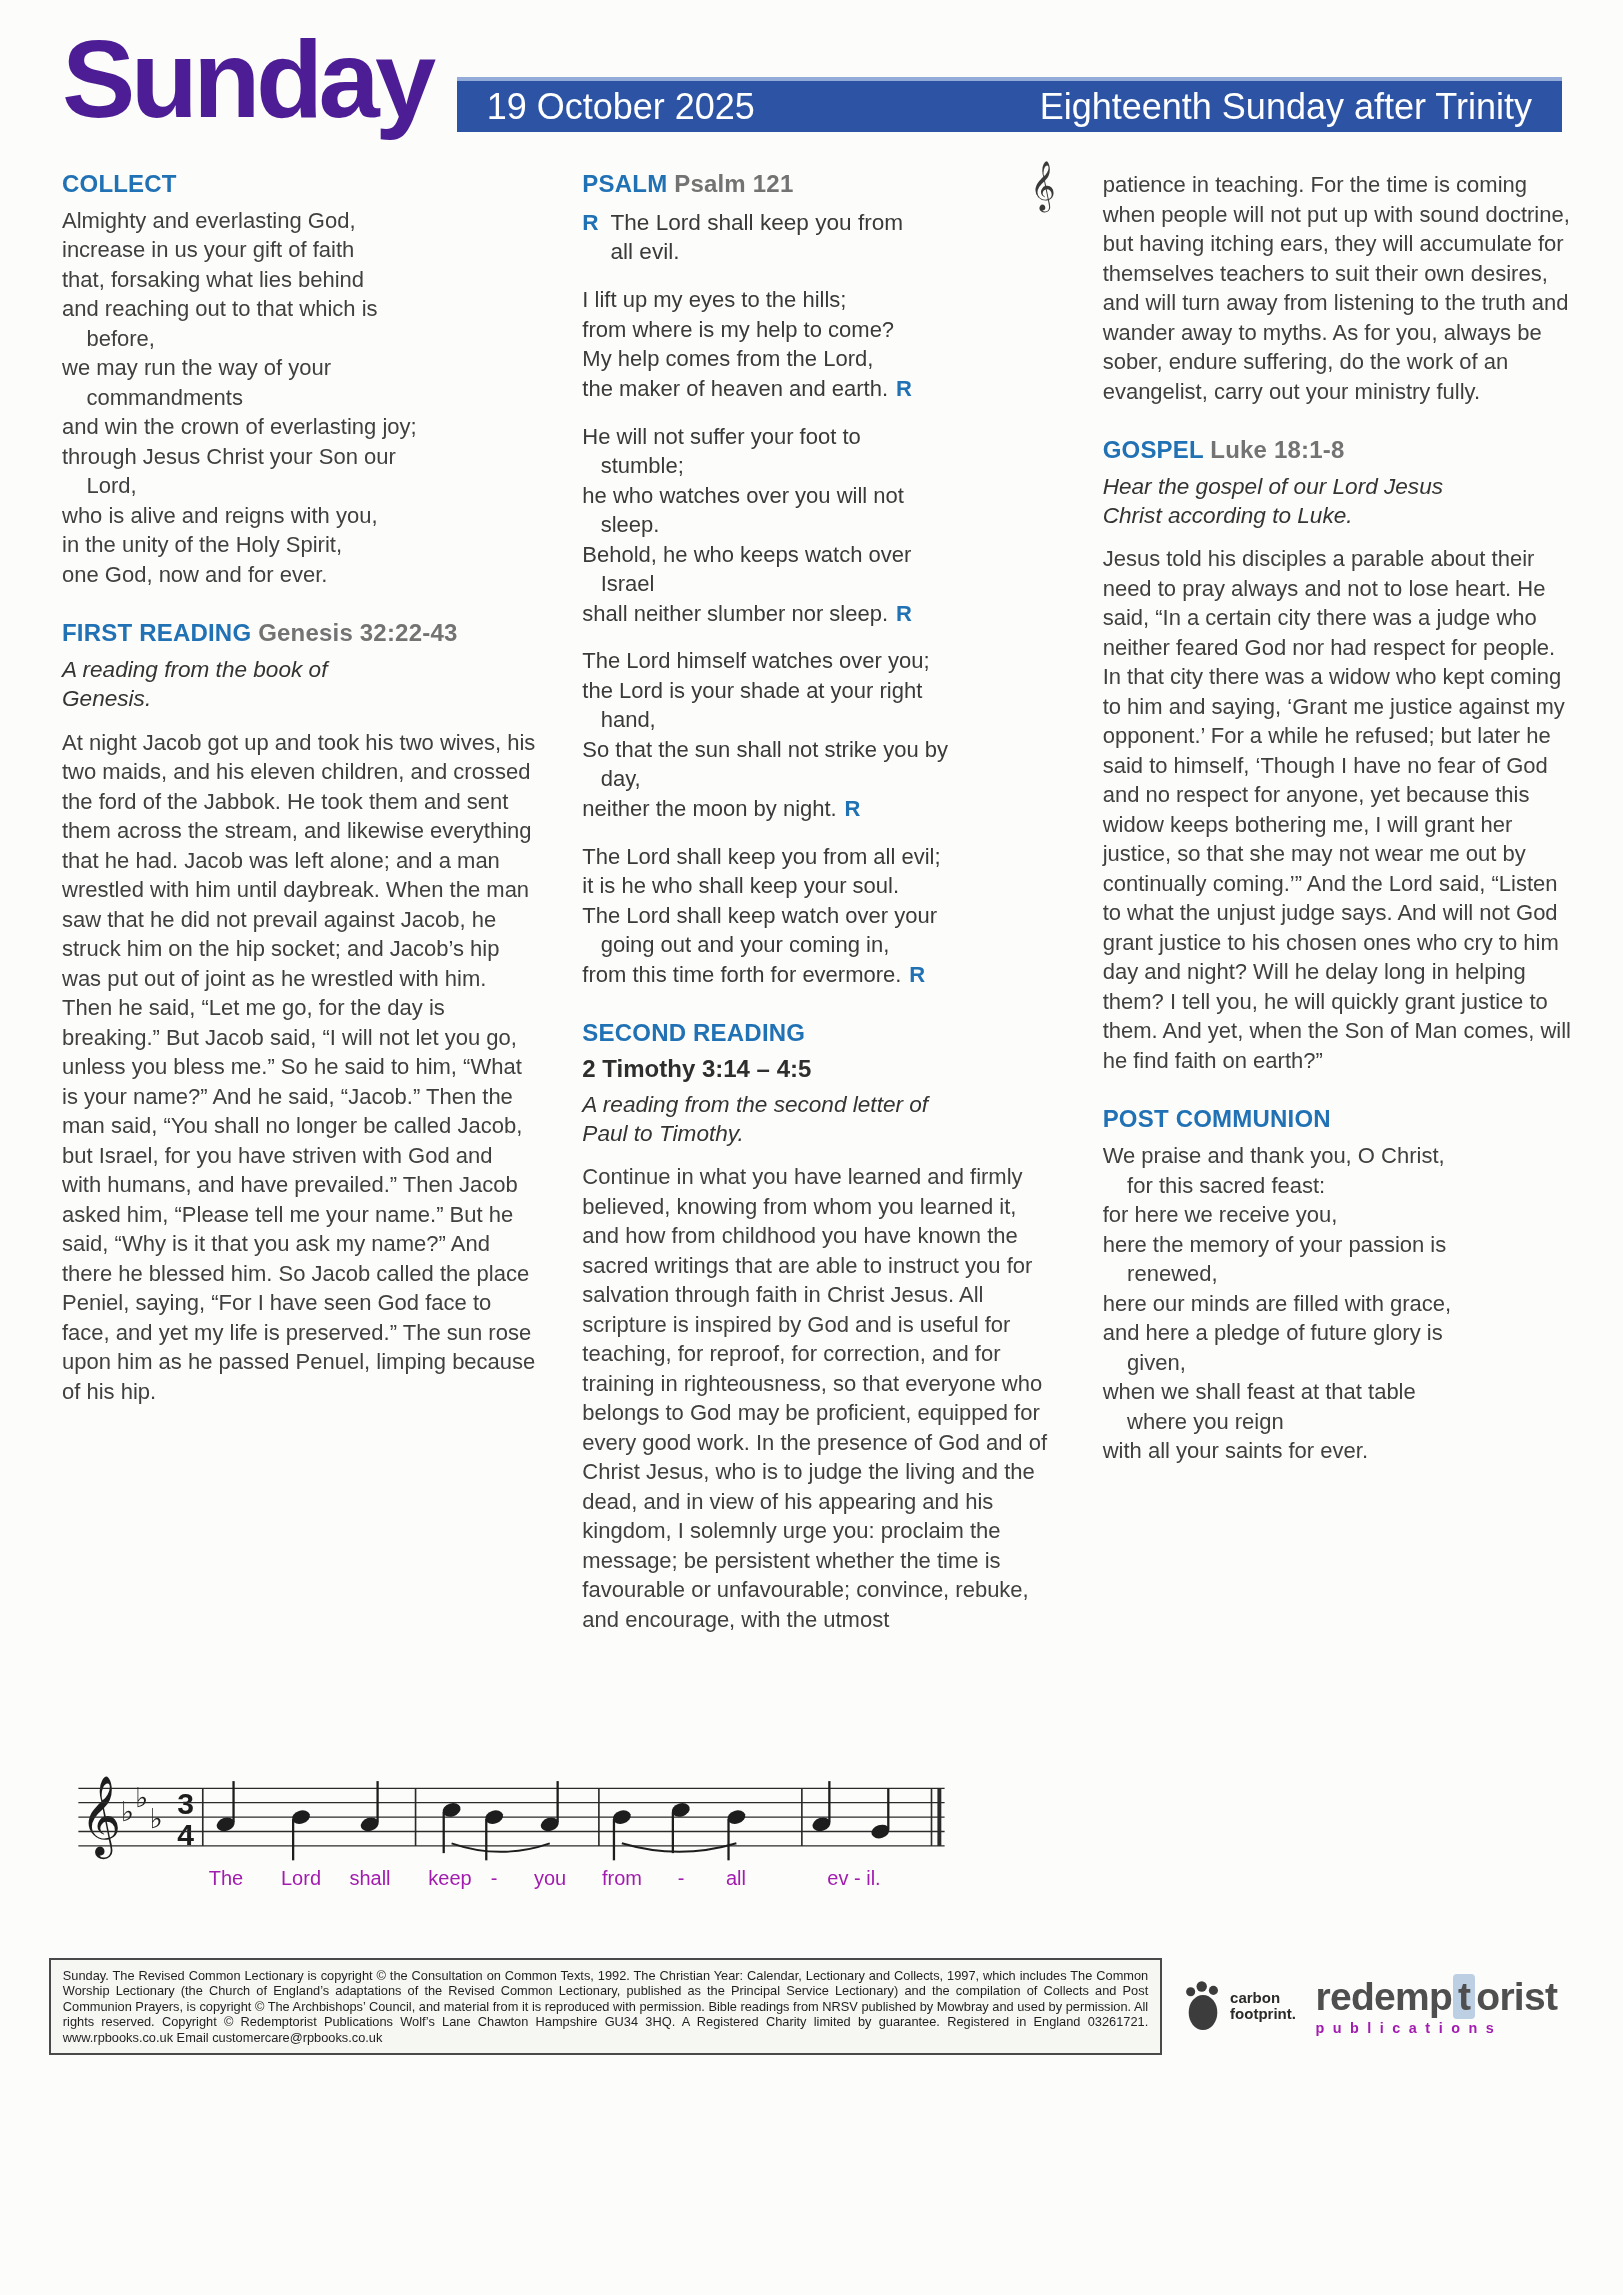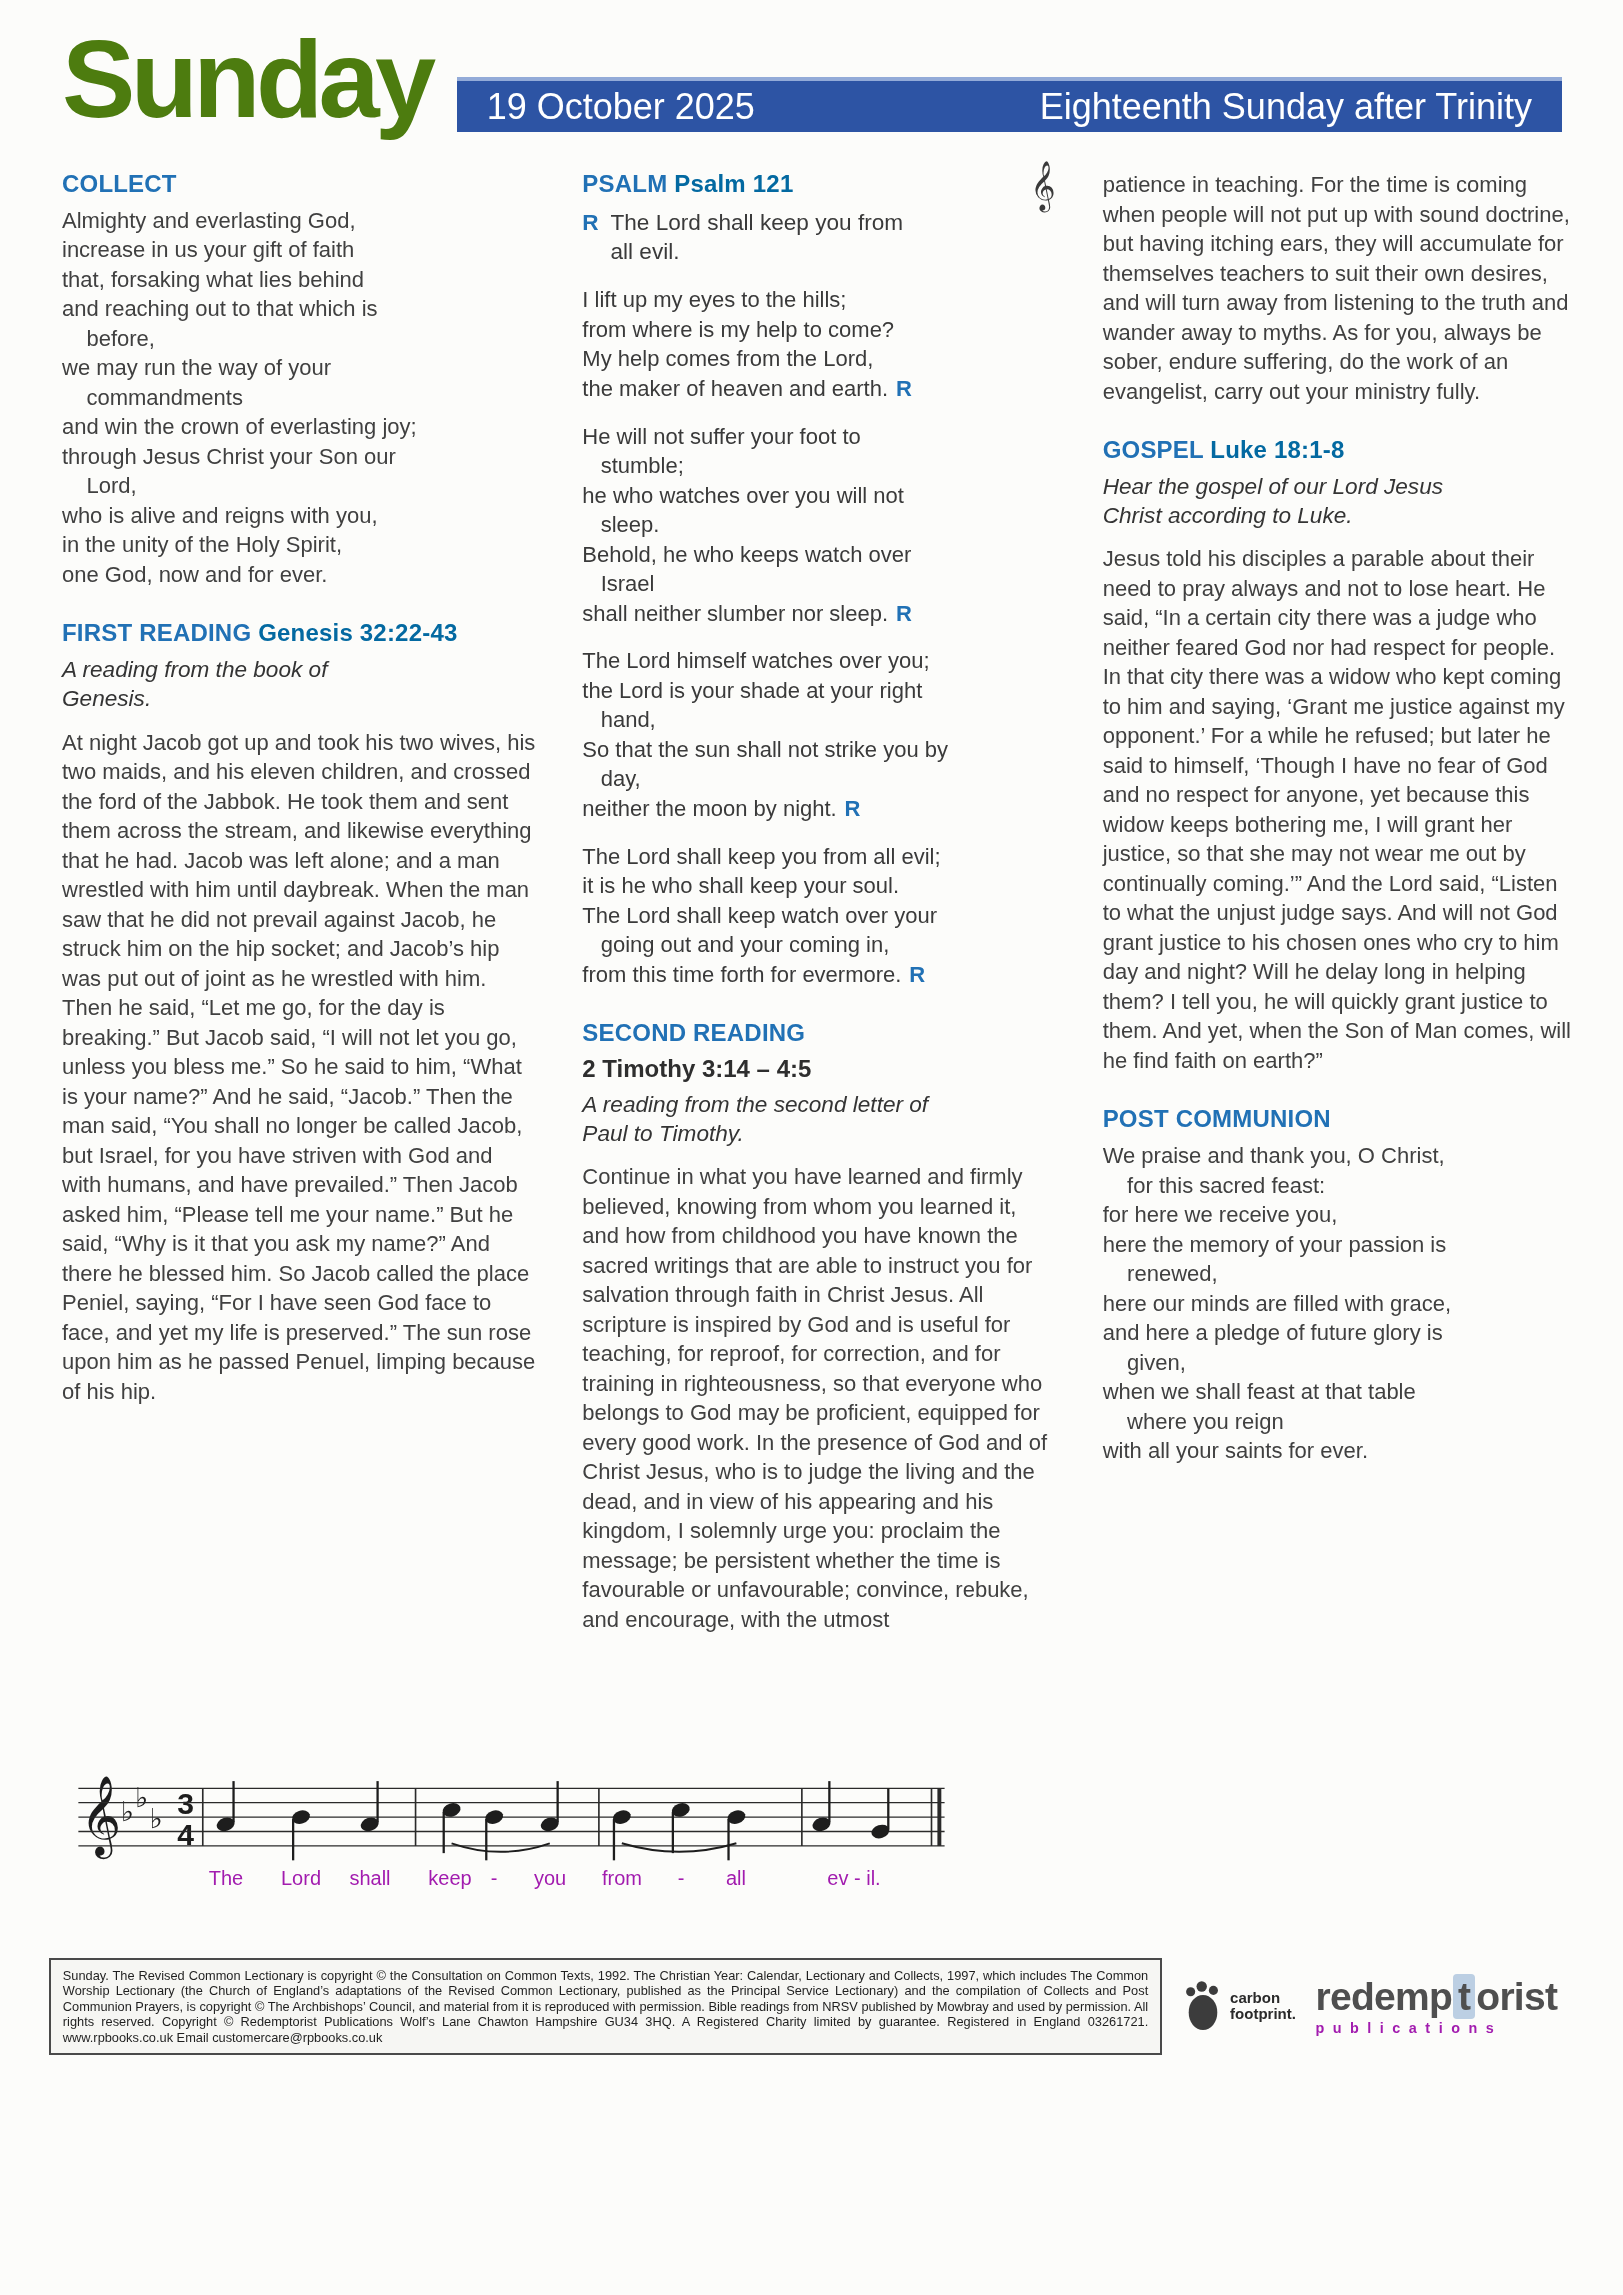--- a/index.html
+++ b/index.html
@@ -4,35 +4,35 @@
 <title>Sunday Leaflet</title>
 <style>
   html,body{margin:0;padding:0;background:#d9d9d9;}
   .page{
     width:1624px;height:2295px;background:#fcfcfa;position:relative;overflow:hidden;
     font-family:"Liberation Sans",sans-serif;color:#3a3a3a;box-sizing:border-box;
   }
   
   .header{display:flex;align-items:flex-start;padding:34px 62px 0 62px;}
   .masthead{
-    font-size:110px;font-weight:bold;color:#4d7c0f;line-height:0.82;
+    font-size:110px;font-weight:bold;color:#4c1d95;line-height:0.82;
     letter-spacing:-4.6px;flex:0 0 auto;
   }
   .banner{
     flex:1;margin-left:25px;margin-top:43px;height:55px;
     background:#2d54a4;border-top:4.6px solid #93abd8;
     display:flex;align-items:center;justify-content:space-between;
     padding:0 30px;color:#ffffff;font-size:36px;box-sizing:border-box;
   }
   
   .columns{display:flex;gap:47px;margin:38px 48px 0 62px;}
   .col{flex:1;min-width:0;}
   .section{margin:0 0 30px 0;}
   h2{font-size:24px;font-weight:bold;color:#2171b5;margin:0 0 7.9px 0;letter-spacing:0.2px;}
-  h2 .ref{color:#0369a1;}
+  h2 .ref{color:#737373;}
   .heading-row{display:flex;justify-content:space-between;align-items:flex-start;}
   .clef-icon{font-family:"DejaVu Sans",sans-serif;font-size:43px;color:#3a3a3a;line-height:1;margin-top:-6.5px;}
   .refline{font-size:24px;font-weight:bold;color:#2e2e2e;margin:0 0 6.5px 0;}
   .intro{font-style:italic;font-size:22.6px;line-height:29px;margin:0 0 14.4px 0;color:#343434;}
   .bodytext{font-size:22px;line-height:29.5px;margin:0;color:#404040;}
   .prewrap{white-space:pre-wrap;}
   .rmark{color:#2171b5;font-weight:bold;}
   .stanza{font-size:22px;line-height:29.5px;margin:0 0 18.3px 0;}
   .stanza .rmark{margin-left:7.9px;}
   .response{display:flex;font-size:22.6px;line-height:29px;margin:1.3px 0 19.6px 0;}

